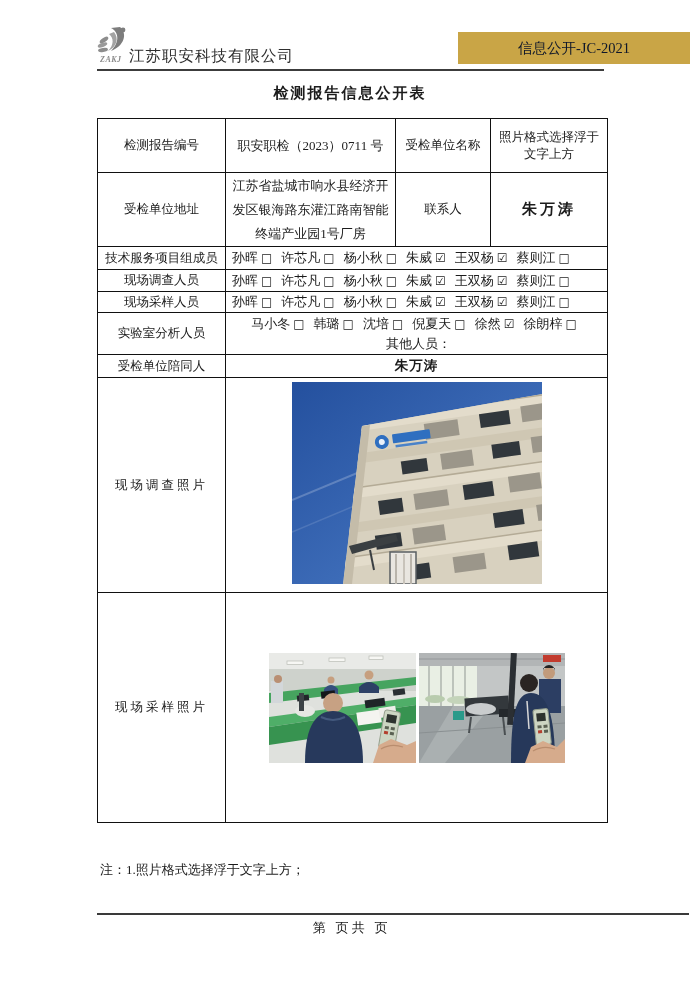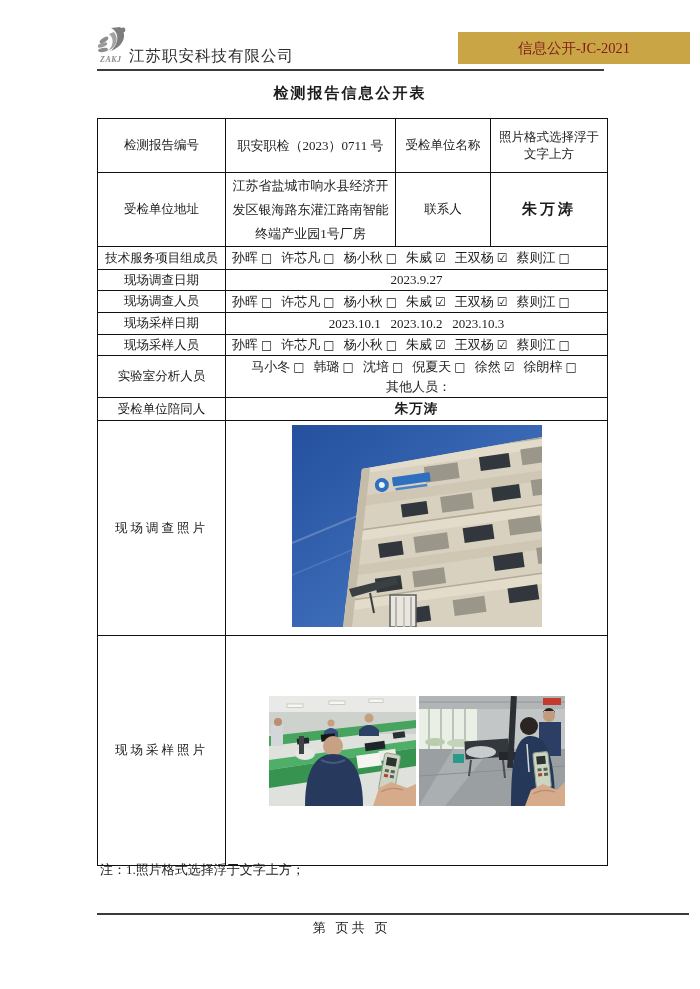--- a/index.html
+++ b/index.html
@@ -7,21 +7,21 @@
     width:700px;height:989px;background:#ffffff;position:relative;
     font-family:"Liberation Serif","DejaVu Serif",serif;color:#1c1c1c;
     overflow:hidden;
   }
   
   .hdr{position:absolute;top:24px;left:97px;width:593px;height:46px;}
   .logo{position:absolute;left:0;top:0;}
   .company{position:absolute;left:32px;top:22px;font-size:15.5px;letter-spacing:1px;color:#2e2e2e;}
   .doc-code{
     position:absolute;right:0;top:8px;width:232px;height:32px;line-height:32px;
-    text-align:center;font-size:14.5px;color:#7f1d1d;background:#c9a546;box-sizing:border-box;
+    text-align:center;font-size:14.5px;color:#0f172a;background:#c9a546;box-sizing:border-box;
   }
   .hdr-rule{position:absolute;top:69px;left:97px;width:507px;height:2px;background:#3c3c3c;}
   
   .title{position:absolute;top:84px;left:0;width:700px;text-align:center;
     font-size:15px;font-weight:bold;letter-spacing:2px;}
   
   table.form{position:absolute;top:118px;left:97px;border-collapse:collapse;table-layout:fixed;}
   table.form{border:1.5px solid #111;}
   td{border:1px solid #111;vertical-align:middle;text-align:center;
      font-size:13px;padding:0 2px;box-sizing:border-box;overflow:hidden;}
@@ -89,34 +89,26 @@
     <td class="addr">江苏省盐城市响水县经济开发区银海路东灌江路南智能终端产业园1号厂房</td>
     <td class="lbl">联系人</td>
     <td class="contact-name">朱万涛</td>
   </tr>
 
   <tr class="r3">
     <td class="lbl">技术服务项目组成员</td>
     <td class="check-cell" colspan="3"><span class="m"><span>孙晖</span><span class="mb">□</span></span><span class="m"><span>许芯凡</span><span class="mb">□</span></span><span class="m"><span>杨小秋</span><span class="mb">□</span></span><span class="m"><span>朱威</span><span class="mb">☑</span></span><span class="m"><span>王双杨</span><span class="mb">☑</span></span><span class="m"><span>蔡则江</span><span class="mb">□</span></span></td>
   </tr>
 
-  <tr class="r4">
-    <td class="lbl">现场调查日期</td>
-    <td colspan="3">2023.9.27</td>
-  </tr>
 
   <tr class="r5">
     <td class="lbl">现场调查人员</td>
     <td class="check-cell" colspan="3"><span class="m"><span>孙晖</span><span class="mb">□</span></span><span class="m"><span>许芯凡</span><span class="mb">□</span></span><span class="m"><span>杨小秋</span><span class="mb">□</span></span><span class="m"><span>朱威</span><span class="mb">☑</span></span><span class="m"><span>王双杨</span><span class="mb">☑</span></span><span class="m"><span>蔡则江</span><span class="mb">□</span></span></td>
   </tr>
 
-  <tr class="r6">
-    <td class="lbl">现场采样日期</td>
-    <td colspan="3" class="dates">2023.10.1   2023.10.2   2023.10.3</td>
-  </tr>
 
   <tr class="r7">
     <td class="lbl">现场采样人员</td>
     <td class="check-cell" colspan="3"><span class="m"><span>孙晖</span><span class="mb">□</span></span><span class="m"><span>许芯凡</span><span class="mb">□</span></span><span class="m"><span>杨小秋</span><span class="mb">□</span></span><span class="m"><span>朱威</span><span class="mb">☑</span></span><span class="m"><span>王双杨</span><span class="mb">☑</span></span><span class="m"><span>蔡则江</span><span class="mb">□</span></span></td>
   </tr>
 
   <tr class="r8">
     <td class="lbl">实验室分析人员</td>
     <td colspan="3" class="lab-wrap">
       <div><span class="m"><span>马小冬</span><span class="mb">□</span></span><span class="m"><span>韩璐</span><span class="mb">□</span></span><span class="m"><span>沈培</span><span class="mb">□</span></span><span class="m"><span>倪夏天</span><span class="mb">□</span></span><span class="m"><span>徐然</span><span class="mb">☑</span></span><span class="m"><span>徐朗梓</span><span class="mb">□</span></span></div>

